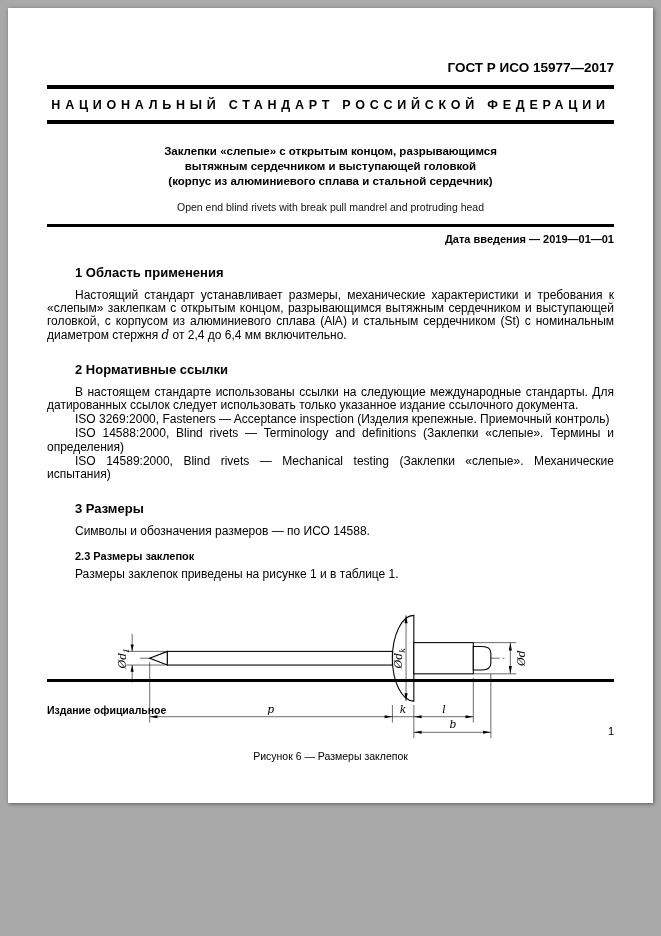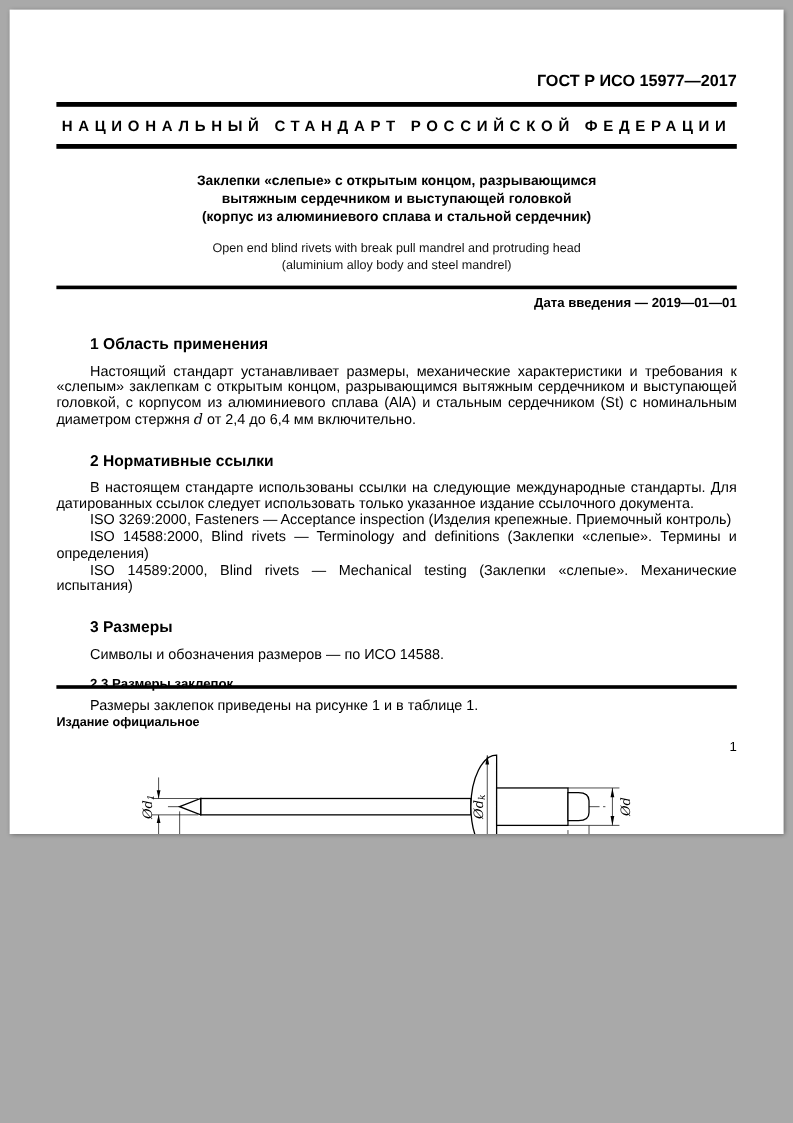--- a/index.html
+++ b/index.html
@@ -4,21 +4,21 @@
 <style>
   * { box-sizing: border-box; margin: 0; padding: 0; }
   body {
     width: 661px; height: 936px; overflow: hidden;
     background: #a9a9a9;
     font-family: "Liberation Sans", sans-serif;
     color: #000;
   }
   .page {
     position: relative;
-    width: 645px; height: 687px;
+    width: 645px; height: 795px;
     margin: 8px auto 0 8px;
     background: #ffffff;
     box-shadow: 1px 1px 4px rgba(0,0,0,.45);
     overflow: hidden;
   }
   .content { padding: 52px 39px 0 39px; }
 
   .doc-number { text-align: right; font-weight: bold; font-size: 13.5px; margin-bottom: 10px; }
   .rule { background: #000; height: 4px; }
   .rule-mid { height: 3px; }
@@ -70,21 +70,20 @@
     <div class="rule"></div>
 
     <div class="title-ru">
       <div>Заклепки «слепые» с открытым концом, разрывающимся</div>
       <div>вытяжным сердечником и выступающей головкой</div>
       <div>(корпус из алюминиевого сплава и стальной сердечник)</div>
     </div>
 
     <div class="title-en">
       <div>Open end blind rivets with break pull mandrel and protruding head</div>
-      <div>(aluminium alloy body and steel mandrel)</div>
     </div>
 
     <div class="rule rule-mid"></div>
     <div class="date-line">Дата введения — 2019—01—01</div>
 
     <h2 class="section">1 Область применения</h2>
     <p class="body"><span>Настоящий стандарт устанавливает размеры, механические характеристики и требования к «слепым» заклепкам с открытым концом, разрывающимся вытяжным сердечником и выступающей головкой, с корпусом из алюминиевого сплава (AlA) и стальным сердечником (St) с номинальным диаметром стержня </span><i>d</i><span> от 2,4 до 6,4 мм включительно.</span></p>
 
     <h2 class="section">2 Нормативные ссылки</h2>
     <p class="body">В настоящем стандарте использованы ссылки на следующие международные стандарты. Для датированных ссылок следует использовать только указанное издание ссылочного документа.</p>

